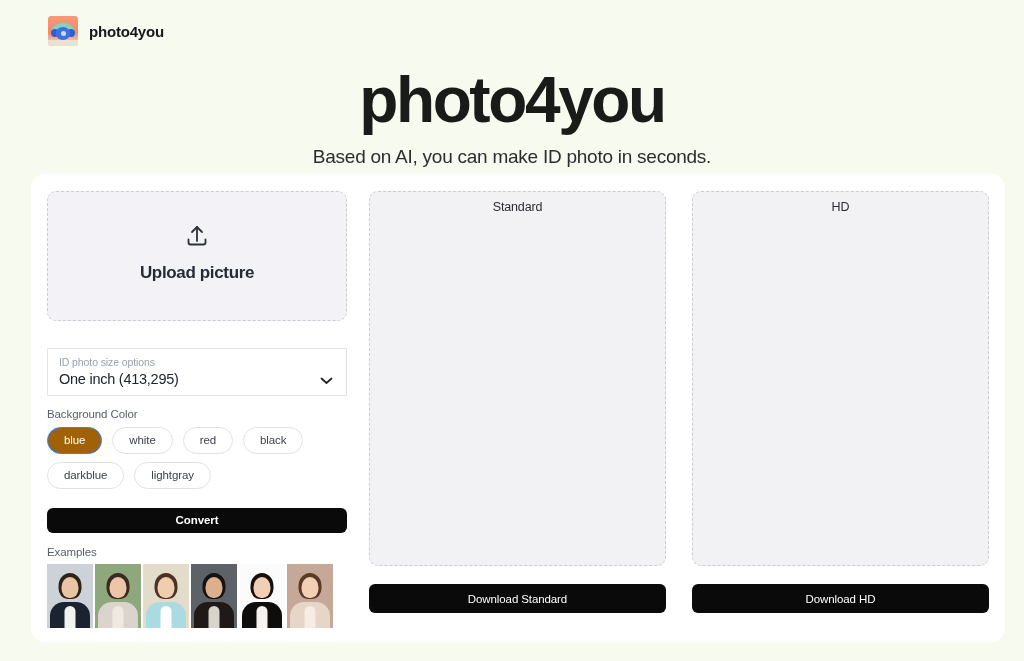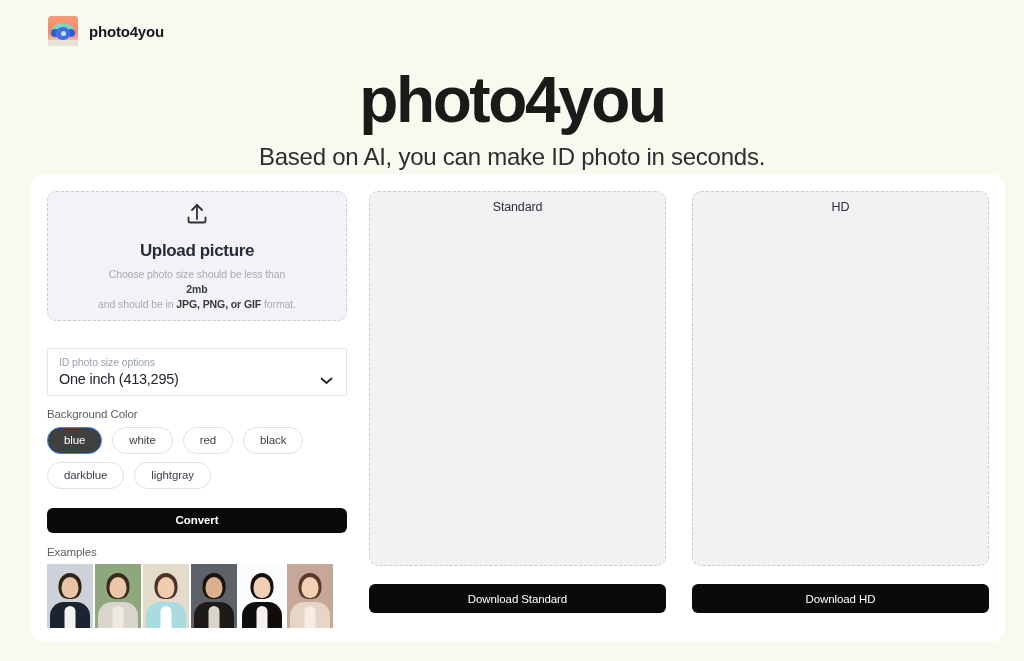--- a/index.html
+++ b/index.html
@@ -87,21 +87,21 @@
   }
   .hero-title {
     font-size: 64px;
     line-height: 74px;
     font-weight: 700;
     letter-spacing: -2.4px;
     color: #191b19;
   }
   .hero-sub {
     margin-top: 8px;
-    font-size: 24px;
+    font-size: 19px;
     line-height: 24px;
     font-weight: 400;
     color: #2b2d2f;
     letter-spacing: -0.25px;
   }
 
   
   .card {
     position: absolute;
     top: 174px;
@@ -202,21 +202,21 @@
     background: #fff;
     font-size: 11.5px;
     color: #3d424b;
     display: flex;
     align-items: center;
     justify-content: center;
     cursor: pointer;
     letter-spacing: -0.1px;
   }
   .chip.active {
-    background: #404040;
+    background: #a16207;
     border-color: #3b82f6;
     color: #ffffff;
     text-align: right;
   }
 
   .convert-btn {
     margin-top: 19px;
     height: 28px;
     width: 300px;
     border-radius: 6px;
@@ -349,25 +349,20 @@
 
     <div class="dropzone">
       <span class="dz-icon">
         <svg width="26" height="26" viewBox="0 0 26 26" fill="none">
           <path d="M13 18V4" stroke="#2b3039" stroke-width="1.8" stroke-linecap="round"></path>
           <path d="M8 9L13 4L18 9" stroke="#2b3039" stroke-width="1.8" stroke-linecap="round" stroke-linejoin="round"></path>
           <path d="M4.5 16.5V19.5C4.5 20.6 5.4 21.5 6.5 21.5H19.5C20.6 21.5 21.5 20.6 21.5 19.5V16.5" stroke="#2b3039" stroke-width="1.8" stroke-linecap="round"></path>
         </svg>
       </span>
       <div class="dz-title">Upload picture</div>
-      <div class="dz-hint">
-        <span>Choose photo size should be less than</span><br>
-        <b>2mb</b><br>
-        <span>and should be in </span><b>JPG, PNG, or GIF</b><span> format.</span>
-      </div>
     </div>
 
     <div class="select-box">
       <div class="select-label">ID photo size options</div>
       <div class="select-value">One inch (413,295)</div>
       <span class="chev">
         <svg width="13" height="8" viewBox="0 0 13 8" fill="none">
           <path d="M1.5 1.5L6.5 6L11.5 1.5" stroke="#1f2228" stroke-width="1.7" stroke-linecap="round" stroke-linejoin="round"></path>
         </svg>
       </span>

